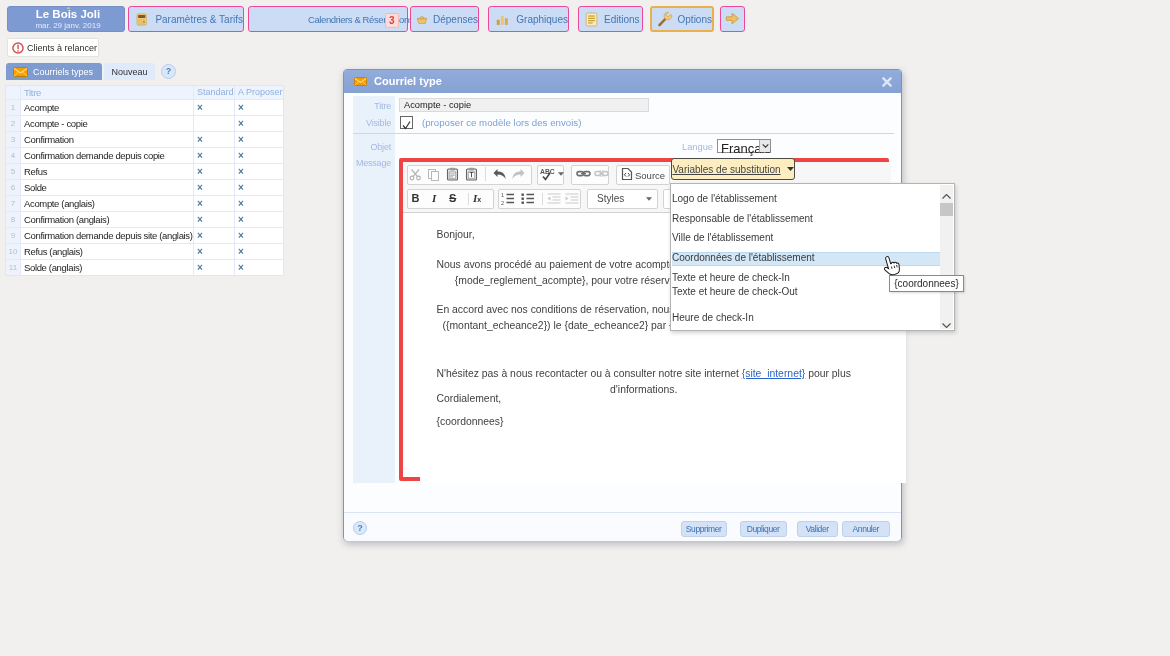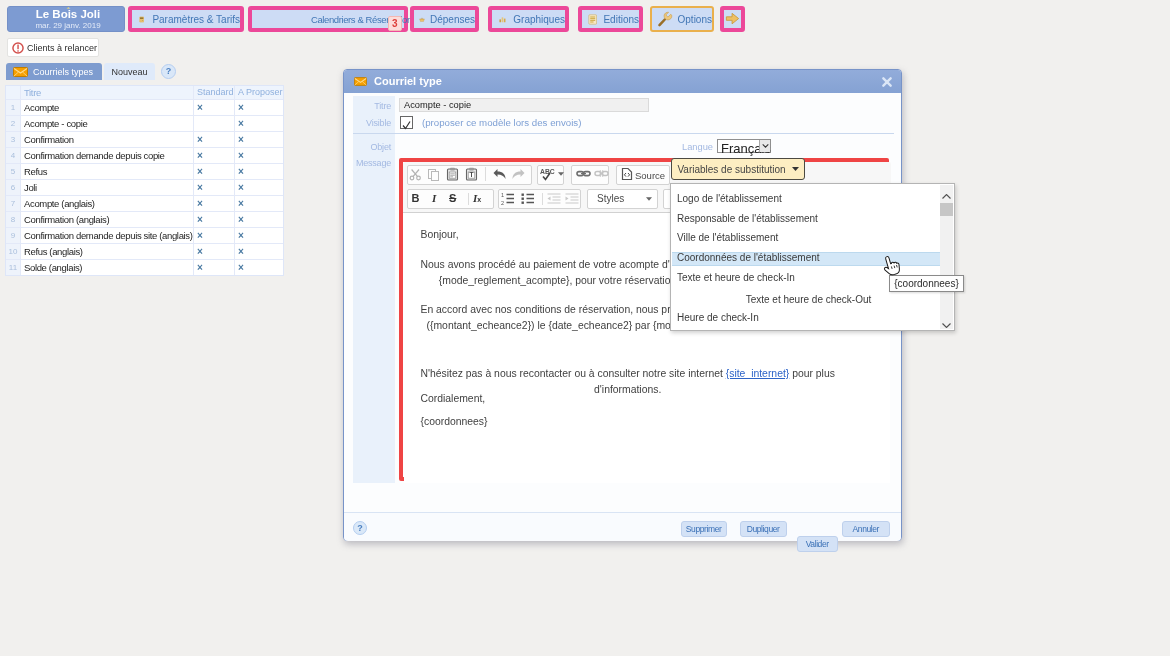--- a/index.html
+++ b/index.html
@@ -1,20 +1,20 @@
 <!DOCTYPE html>
 <html><head>
 <meta charset="utf-8">
 <style>
 * { margin:0; padding:0; box-sizing:border-box; }
 html,body { width:1170px; height:656px; overflow:hidden; }
 body { font-family:"Liberation Sans", sans-serif; background:#f1f0ee; position:relative; }
 
 
-.topbtn { position:absolute; top:6px; height:26px; background:#cddcf5; border:4px solid #ec4899; border-radius:3px; color:#4176b5; font-size:10px; display:flex; align-items:center; white-space:nowrap; }
+.topbtn { position:absolute; top:6px; height:26px; background:#cddcf5; border:1px solid #ec4899; border-radius:3px; color:#4176b5; font-size:10px; display:flex; align-items:center; white-space:nowrap; }
 #btn-home { left:7px; width:118px; background:#7d9bd2; border:1px solid #7490c7; color:#fff;flex-direction:column; }
 .badge3 { position:absolute; left:136px; top:6px; background:#fcdcda; border:1px solid #f3b8b4; border-radius:2px; color:#dd3f3b; font-size:10px; font-weight:bold; padding:1px 3px; }
 
 #clients { position:absolute; left:7px; top:38px; width:92px; height:19px; background:#fff; border:1px solid #e3e3e1; border-radius:2px; display:flex; align-items:center; font-size:9px; color:#2c2c2c; }
 
 
 #tab-courriels { position:absolute; left:6px; top:63px; width:96px; height:17px; background:#7e9ccf; border-radius:3px 3px 0 0; color:#fff; font-size:9px; display:flex; align-items:center; }
 #tab-nouveau { position:absolute; left:104px; top:63px; width:51px; height:17px; background:#dfeafa; border-radius:3px 3px 0 0; color:#333; font-size:9px; display:flex; align-items:center; justify-content:center; }
 #tab-help { position:absolute; left:161px; top:64px; width:15px; height:15px; background:#d9e7f8; border:1px solid #b5cef1; border-radius:50%; color:#4a7fc0; font-size:9px; font-weight:bold; text-align:center; line-height:13px; }
 
@@ -35,33 +35,33 @@
 #modal-header { position:absolute; left:0; top:0; width:557px; height:23px; background:linear-gradient(#92acda,#85a2d3); border-radius:3px 3px 0 0; }
 #modal-title { position:absolute; left:30px; top:5px; color:#fff; font-size:11px; font-weight:bold; }
 #labelcol { position:absolute; left:9px; top:26px; width:42px; height:387px; background:#e9f1fb; }
 .mlabel { position:absolute; color:#a3b9e2; font-size:9px; text-align:right; width:38px; left:9px; letter-spacing:-0.2px; }
 .minput { position:absolute; background:#f0f0f0; border:1px solid #dadada; font-size:9.3px; color:#222; padding:0 4px; display:flex; align-items:center; }
 
 
 #editor { position:absolute; left:55px; top:88px; width:490px; height:323px; border:4px solid #ef4444; background:#fff; border-radius:2px;text-align:center; }
 #edtoolbar { position:absolute; left:0; top:0; width:488px; height:51px; background:#f7f7f7; border-bottom:1px solid #d1d1d1; border-radius:2px 2px 0 0; }
 .tgroup { position:absolute; background:#fdfdfd; border:1px solid #d3d3d3; border-radius:2px; }
-#edcontent { position:absolute; left:1px; top:52px; width:486px; height:269px; background:#fff; }
+#edcontent { position:absolute; left:17px; top:52px; width:486px; height:269px; background:#fff; }
 .mline { position:absolute; left:16.5px; font-size:10.4px; line-height:16.4px; color:#3f3f3f; white-space:nowrap; }
 .lnk { color:#2d64c8; text-decoration:underline; }
 
 
 #mfooter { position:absolute; left:0px; top:442px; width:557px; height:29px; background:#f9fbfe; border-top:1px solid #d9e4f4; border-radius:0 0 4px 4px; }
 #f-help { position:absolute; left:9px; top:451px; width:14px; height:14px; background:#dae8f8; border:1px solid #b3cdf0; border-radius:50%; color:#4a7fc0; font-size:9px; font-weight:bold; text-align:center; line-height:13px; }
 .fbtn { position:absolute; top:451px; height:16px; background:#d4e2f6; border:1px solid #bed0ec; border-radius:3px; color:#3a70b6; font-size:8.5px; letter-spacing:-0.4px; text-align:center; line-height:14px; }
 
 
-#varbtn { position:absolute; left:671px; top:158px; width:134px; height:22px; background:#fdeec2; border:1.5px solid #4c4a42; border-radius:3px; font-size:10px; color:#444; display:flex; align-items:center; justify-content:center; }
+#varbtn { position:absolute; left:671px; top:158px; width:124px; height:22px; background:#fdeec2; border:1.5px solid #4c4a42; border-radius:3px; font-size:10px; color:#444; display:flex; align-items:center; justify-content:center;text-decoration:underline; }
 #menu { position:absolute; left:670px; top:183px; width:285px; height:148px; background:#fff; border:1px solid #b4b4b4; box-shadow:1px 2px 4px rgba(0,0,0,0.18); }
-.mi { position:absolute; left:1px; width:268px; height:19.8px; font-size:10px; color:#3a3a3a; line-height:19.8px; padding-left:5px; }
+.mi { position:absolute; left:1px; width:268px; height:19.8px; font-size:10px; color:#3a3a3a; line-height:19.8px; }
 #hilite { position:absolute; left:1px; top:67.5px; width:268px; height:14px; background:#d3e7f7; border-top:1px solid #bcd9ee; border-bottom:1px solid #bcd9ee; }
 #sbar { position:absolute; right:1px; top:1px; width:13px; height:144px; background:#f1f1f1; }
 #sb-up, #sb-dn { position:absolute; left:0; width:13px; height:15px; text-align:center; }
 #sb-up { top:0; } #sb-dn { bottom:0; }
 #sb-up svg { margin-top:3px; } #sb-dn svg { margin-top:7px; }
 #sb-thumb { position:absolute; left:0; top:18px; width:13px; height:13px; background:#c6c6c6; }
 
 #tooltip { position:absolute; left:889px; top:274.5px; width:75px; height:17px; background:#fefefe; border:1px solid #8a8a8a; box-shadow:1px 1px 2px rgba(0,0,0,0.15); font-size:10px; color:#2b2b2b; text-align:center; line-height:15.5px; }
 #cursor { position:absolute; left:882px; top:254px; }
 
@@ -196,21 +196,21 @@
       <div class="c-pro">×</div>
     </div>
   <div class="trow">
       <div class="c-num">5</div>
       <div class="c-tit">Refus</div>
       <div class="c-std">×</div>
       <div class="c-pro">×</div>
     </div>
   <div class="trow">
       <div class="c-num">6</div>
-      <div class="c-tit">Joli</div>
+      <div class="c-tit">Solde</div>
       <div class="c-std">×</div>
       <div class="c-pro">×</div>
     </div>
   <div class="trow">
       <div class="c-num">7</div>
       <div class="c-tit">Acompte (anglais)</div>
       <div class="c-std">×</div>
       <div class="c-pro">×</div>
     </div>
   <div class="trow">
@@ -402,38 +402,38 @@
       <div class="mline" style="top:131px;margin-top:21px;">N'hésitez pas à nous recontacter ou à consulter notre site internet <span class="lnk">{site_internet}</span> pour plus<br>d'informations.</div>
       <div class="mline" style="top:176.7px;">Cordialement,</div>
       <div class="mline" style="top:200px;">{coordonnees}</div>
     </div>
   </div>
 
   <div id="mfooter"></div>
   <div id="f-help">?</div>
   <div class="fbtn" style="left:336.6px; width:46px;">Supprimer</div>
   <div class="fbtn" style="left:395.6px; width:47px;">Dupliquer</div>
-  <div class="fbtn" style="left:452.7px; width:41px;margin-top:15px;">Valider</div>
+  <div class="fbtn" style="left:452.7px; width:41px;">Valider</div>
   <div class="fbtn" style="left:497.8px; width:48px;">Annuler</div>
 </div>
 
 <div id="varbtn">Variables de substitution
   <svg width="7" height="4" viewBox="0 0 7 4" style="margin-left:6px;">
       <path d="M0 0 L7 0 L3.5 4 Z" fill="#333"></path>
     </svg>
 </div>
 
 <div id="menu">
   <div id="hilite"></div>
   <div class="mi" style="top:4.8px;">Logo de l'établissement</div>
   <div class="mi" style="top:24.6px;">Responsable de l'établissement</div>
   <div class="mi" style="top:44.4px;">Ville de l'établissement</div>
   <div class="mi" style="top:64.2px;">Coordonnées de l'établissement</div>
   <div class="mi" style="top:84px;">Texte et heure de check-In</div>
-  <div class="mi" style="top:106px;text-align:center;">Texte et heure de check-Out</div>
+  <div class="mi" style="top:98px;">Texte et heure de check-Out</div>
   <div class="mi" style="top:123.6px;">Heure de check-In</div>
   <div id="sbar">
     <div id="sb-up"><svg width="9" height="5" viewBox="0 0 9 5">
           <path d="M0.5 4.5 L4.5 0.5 L8.5 4.5" fill="none" stroke="#505050" stroke-width="1.1"></path>
         </svg></div>
     <div id="sb-thumb"></div>
     <div id="sb-dn"><svg width="9" height="5" viewBox="0 0 9 5">
           <path d="M0.5 0.5 L4.5 4.5 L8.5 0.5" fill="none" stroke="#505050" stroke-width="1.1"></path>
         </svg></div>
   </div>

